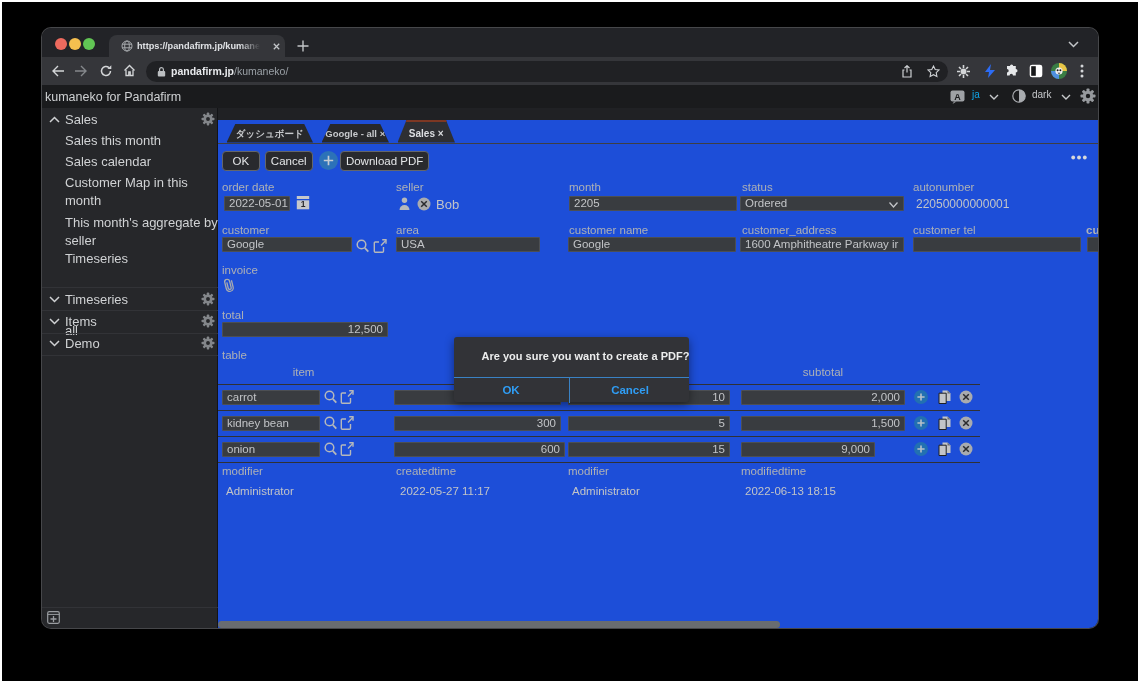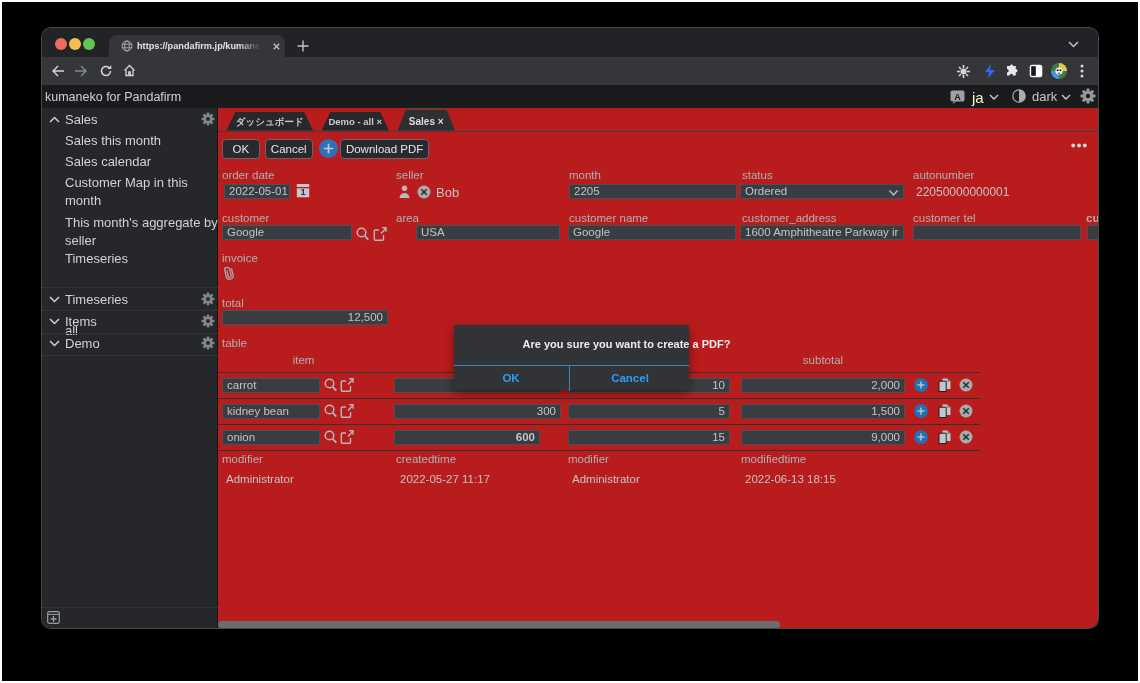--- a/index.html
+++ b/index.html
@@ -10,21 +10,21 @@
   
   #tabbar{position:absolute;left:0;top:0;width:1056px;height:29px;background:#222327;}
   .light{position:absolute;top:10px;width:12px;height:12px;border-radius:50%;}
   #btab{position:absolute;left:67px;top:7px;width:176px;height:22px;background:#35363a;border-radius:8px 8px 0 0;}
   #btab .url{position:absolute;left:28px;top:5px;width:133px;height:13px;font-size:9.2px;font-weight:bold;color:#dfe1e4;white-space:nowrap;overflow:hidden;line-height:13px;}
   #btab .fade{position:absolute;left:131px;top:0;width:31px;height:22px;background:linear-gradient(90deg,rgba(53,54,58,0),#35363a 65%);}
   #toolbar{position:absolute;left:0;top:29px;width:1056px;height:28px;background:#35363a;}
   #omni{position:absolute;left:104px;top:3.5px;width:802px;height:21px;border-radius:10.5px;background:#202124;}
   #apphead{position:absolute;left:0;top:57px;width:1056px;height:23px;background:#1a1b1d;}
   #sidebar{position:absolute;left:0;top:80px;width:175px;height:520px;background:#26272a;border-right:1px solid #131416;}
-  #content{position:absolute;left:176px;top:80px;width:880px;height:520px;background:#b91c1c;overflow:hidden;}
+  #content{position:absolute;left:176px;top:92px;width:880px;height:520px;background:#1d4ed8;overflow:hidden;}
   .sbrow{position:absolute;left:0;width:176px;color:#d0d2d4;font-size:13px;}
   .sbsep{position:absolute;left:0;width:176px;height:1px;background:#323337;}
   .ico{position:absolute;}
   .lbl{position:absolute;color:#aeb1b5;font-size:11.5px;white-space:nowrap;}
   .inp{position:absolute;height:15px;background:#393c40;border:1px solid #4c4f53;border-radius:1px;color:#c2c4c7;font-size:11.5px;line-height:13px;padding:0 4px;white-space:nowrap;overflow:hidden;box-sizing:border-box;}
   .inp.num{text-align:right;}
   .btn{position:absolute;height:20px;background:#292a2e;border:1px solid #64666a;border-radius:4px;color:#e4e6e8;font-size:11.5px;line-height:18px;text-align:center;box-sizing:border-box;}
   .tab{position:absolute;height:19px;background:#27282b;color:#c7c9cc;font-size:9.5px;font-weight:bold;line-height:19px;text-align:center;}
   .val{position:absolute;color:#c2c4c7;font-size:11.5px;white-space:nowrap;}
 </style>
@@ -65,20 +65,34 @@
         <path d="M6 1l5 5-5 5M11 6H0" stroke="#85888c" stroke-width="1.4" fill="none"></path>
       </svg>
     <svg class="ico" style="left:58px;top:8px;" width="12" height="12" viewBox="0 0 12 12">
         <path d="M10.5 6a4.5 4.5 0 1 1-1.55-3.4" stroke="#d4d6d8" stroke-width="1.5" fill="none"></path>
         <path d="M11.3 0.2v3.9H7.4z" fill="#d4d6d8"></path>
       </svg>
     <svg class="ico" style="left:81px;top:7px;" width="13" height="13" viewBox="0 0 13 13">
         <path d="M1.5 6.5L6.5 1.5l5 5" stroke="#d4d6d8" stroke-width="1.4" fill="none"></path>
         <path d="M3 6v5.5h2.8V8h1.4v3.5H10V6" stroke="#d4d6d8" stroke-width="1.3" fill="none"></path>
       </svg>
+    <div id="omni">
+      <svg class="ico" style="left:11px;top:6px;" width="9" height="10" viewBox="0 0 9 10">
+          <rect x="0.8" y="4" width="7.4" height="5.5" rx="1" fill="#bcbfc2"></rect>
+          <path d="M2.6 4V2.6a1.9 1.9 0 0 1 3.8 0V4" stroke="#bcbfc2" stroke-width="1.2" fill="none"></path>
+        </svg>
+      <div class="abs" style="left:25px;top:4.5px;font-size:10.5px;line-height:12px;"><span style="color:#e8eaed;font-weight:bold;">pandafirm.jp</span><span style="color:#9aa0a6;">/kumaneko/</span></div>
+      <svg class="ico" style="left:755px;top:4px;" width="12" height="13" viewBox="0 0 12 13">
+          <path d="M6 0.5v7M3.5 3L6 0.7 8.5 3" stroke="#cdd0d3" stroke-width="1.2" fill="none"></path>
+          <path d="M3.5 5H2v7h8V5H8.5" stroke="#cdd0d3" stroke-width="1.2" fill="none"></path>
+        </svg>
+      <svg class="ico" style="left:781px;top:4px;" width="13" height="13" viewBox="0 0 13 13">
+          <path d="M6.5 1l1.7 3.5 3.8.5-2.8 2.7.7 3.8-3.4-1.8-3.4 1.8.7-3.8L1 5l3.8-.5z" fill="none" stroke="#cdd0d3" stroke-width="1.1"></path>
+        </svg>
+    </div>
     <svg class="ico" style="left:915px;top:8px;" width="13" height="13" viewBox="0 0 13 13">
         <circle cx="6.5" cy="6.5" r="3" fill="#d4d6d8"></circle>
         <g stroke="#d4d6d8" stroke-width="1.6">
           <path d="M6.5 0v3M6.5 10v3M0 6.5h3M10 6.5h3M2 2l2 2M9 9l2 2M11 2L9 4M4 9l-2 2"></path>
         </g>
       </svg>
     <svg class="ico" style="left:943px;top:7px;" width="10" height="14" viewBox="0 0 10 14">
         <path d="M6 0L0 8h4l-1 6 7-8H5z" fill="#2c6cf5"></path>
       </svg>
     <svg class="ico" style="left:963px;top:7px;" width="14" height="14" viewBox="0 0 14 14">
@@ -104,29 +118,29 @@
       </svg>
   </div>
 
   <div id="apphead">
     <div class="abs" style="left:3px;top:4.5px;color:#cfd1d3;font-size:12.5px;">kumaneko for Pandafirm</div>
     <svg class="ico" style="left:908px;top:5px;" width="15" height="14" viewBox="0 0 15 14">
         <rect x="0.5" y="0.5" width="14" height="11" rx="2" fill="#9ea1a5"></rect>
         <text x="7.5" y="9.5" font-size="9" font-weight="bold" fill="#1a1b1d" text-anchor="middle" font-family="Liberation Sans">A</text>
         <path d="M4 11.5L2.5 14l4-2.5z" fill="#9ea1a5"></path>
       </svg>
-    <div class="abs" style="left:930px;top:4px;color:#fef9c3;font-size:15px;">ja</div>
+    <div class="abs" style="left:930px;top:4px;color:#0ea5e9;font-size:10px;">ja</div>
     <svg class="ico" style="left:947px;top:9px;" width="10" height="6" viewBox="0 0 10 6">
         <path d="M1 1l4 4 4-4" stroke="#c6c8cb" stroke-width="1.4" fill="none"></path>
       </svg>
     <svg class="ico" style="left:970px;top:4px;" width="14" height="14" viewBox="0 0 14 14">
         <circle cx="7" cy="7" r="6.2" fill="none" stroke="#a9acb0" stroke-width="1.2"></circle>
         <path d="M7 0.8a6.2 6.2 0 0 1 0 12.4z" fill="#a9acb0"></path>
       </svg>
-    <div class="abs" style="left:990px;top:4px;color:#c6c8cb;font-size:13px;text-align:center;">dark</div>
+    <div class="abs" style="left:990px;top:4px;color:#c6c8cb;font-size:10px;text-align:center;">dark</div>
     <svg class="ico" style="left:1019px;top:9px;" width="10" height="6" viewBox="0 0 10 6">
         <path d="M1 1l4 4 4-4" stroke="#c6c8cb" stroke-width="1.4" fill="none"></path>
       </svg>
     <svg class="ico" style="left:1038px;top:3px;" width="16" height="16" viewBox="0 0 16 16">
         <g fill="#96999d">
           <circle cx="8" cy="8" r="5.2"></circle>
           <rect x="6.5" y="0.5" width="3" height="15" rx="0.8"></rect>
           <rect x="6.5" y="0.5" width="3" height="15" rx="0.8" transform="rotate(45 8 8)"></rect>
           <rect x="6.5" y="0.5" width="3" height="15" rx="0.8" transform="rotate(90 8 8)"></rect>
           <rect x="6.5" y="0.5" width="3" height="15" rx="0.8" transform="rotate(135 8 8)"></rect>
@@ -206,21 +220,21 @@
     <svg class="ico" style="left:5px;top:503px;" width="13" height="13" viewBox="0 0 13 13">
         <rect x="0.7" y="0.7" width="11.6" height="11.6" rx="1.5" fill="none" stroke="#9a9da1" stroke-width="1.2"></rect>
         <path d="M0.7 3.4h11.6" stroke="#9a9da1" stroke-width="1"></path>
         <path d="M6.5 5v6M3.5 8h6" stroke="#9a9da1" stroke-width="1.3"></path>
       </svg>
   </div>
 
   <div id="content">
 
     <div class="tab" style="left:8.5px;top:3.5px;width:86.5px;clip-path:polygon(9px 0,calc(100% - 9px) 0,100% 100%,0 100%);">ダッシュボード</div>
-    <div class="tab" style="left:103.5px;top:3.5px;width:67.5px;clip-path:polygon(9px 0,calc(100% - 9px) 0,100% 100%,0 100%);">Demo - all ×</div>
+    <div class="tab" style="left:103.5px;top:3.5px;width:67.5px;clip-path:polygon(9px 0,calc(100% - 9px) 0,100% 100%,0 100%);">Google - all ×</div>
     <div class="tab" style="left:179.5px;top:0;width:57.5px;height:22.5px;line-height:24px;background:#2e2f33;border-top:2px solid #7d3723;box-sizing:border-box;clip-path:polygon(9px 0,calc(100% - 9px) 0,100% 100%,0 100%);color:#dcdee1;font-size:10px;">Sales ×</div>
     <div class="abs" style="left:0;top:22.5px;width:880px;height:1px;background:#3e3f42;"></div>
 
     <div class="btn" style="left:4px;top:30.5px;width:37.5px;">OK</div>
     <div class="btn" style="left:46.5px;top:30.5px;width:48.5px;">Cancel</div>
     <div class="abs" style="left:101px;top:31px;width:19px;height:19px;border-radius:50%;background:#2c72b8;">
         <svg width="19" height="19" viewBox="0 0 19 19" style="position:absolute;left:0;top:0;">
           <path d="M9.5 4.8v9.4M4.8 9.5h9.4" stroke="#c3ccd3" stroke-width="1.7"></path>
         </svg>
       </div>
@@ -268,21 +282,21 @@
     <div class="inp" style="left:4px;top:117px;width:130px;">Google</div>
     <svg class="ico" style="left:138px;top:119px;" width="13" height="14" viewBox="0 0 13 14">
         <circle cx="5.5" cy="5.5" r="4.3" fill="none" stroke="#b5b8bb" stroke-width="1.5"></circle>
         <path d="M8.8 8.8l3.5 3.8" stroke="#b5b8bb" stroke-width="1.7"></path>
       </svg>
     <svg class="ico" style="left:155px;top:119px;" width="14" height="14" viewBox="0 0 14 14">
         <path d="M10.5 8v4.2a1 1 0 0 1-1 1H2.3a1 1 0 0 1-1-1V4a1 1 0 0 1 1-1H6" fill="none" stroke="#b5b8bb" stroke-width="1.4"></path>
         <path d="M8 6.5L13 1.3" stroke="#b5b8bb" stroke-width="1.4"></path>
         <path d="M9.2 0.8H13v3.9" fill="none" stroke="#b5b8bb" stroke-width="1.4"></path>
       </svg>
-    <div class="inp" style="left:178px;top:117px;width:144px;margin-left:20px;">USA</div>
+    <div class="inp" style="left:178px;top:117px;width:144px;">USA</div>
     <div class="inp" style="left:350px;top:117px;width:168px;">Google</div>
     <div class="inp" style="left:522px;top:117px;width:164px;">1600 Amphitheatre Parkway ir</div>
     <div class="inp" style="left:695px;top:117px;width:168px;"></div>
     <div class="inp" style="left:869px;top:117px;width:20px;"></div>
 
     <div class="lbl" style="left:4px;top:143.5px;">invoice</div>
     <svg class="ico" style="left:5px;top:157.5px;transform:rotate(-14deg);" width="12" height="14" viewBox="0 0 12 14">
         <path d="M9.5 3v7a3.5 3.5 0 0 1-7 0V3.5a2.5 2.5 0 0 1 5 0V10a1.5 1.5 0 0 1-3 0V4" fill="none" stroke="#a9acaf" stroke-width="1.3"></path>
       </svg>
 
@@ -354,23 +368,23 @@
     <div class="inp" style="left:4px;top:321.5px;width:98px;">onion</div>
     <svg class="ico" style="left:106px;top:322px;" width="13" height="14" viewBox="0 0 13 14">
         <circle cx="5.5" cy="5.5" r="4.3" fill="none" stroke="#b5b8bb" stroke-width="1.5"></circle>
         <path d="M8.8 8.8l3.5 3.8" stroke="#b5b8bb" stroke-width="1.7"></path>
       </svg>
     <svg class="ico" style="left:122px;top:322px;" width="14" height="14" viewBox="0 0 14 14">
         <path d="M10.5 8v4.2a1 1 0 0 1-1 1H2.3a1 1 0 0 1-1-1V4a1 1 0 0 1 1-1H6" fill="none" stroke="#b5b8bb" stroke-width="1.4"></path>
         <path d="M8 6.5L13 1.3" stroke="#b5b8bb" stroke-width="1.4"></path>
         <path d="M9.2 0.8H13v3.9" fill="none" stroke="#b5b8bb" stroke-width="1.4"></path>
       </svg>
-    <div class="inp num" style="left:176px;top:321.5px;width:146px;font-weight:bold;">600</div>
+    <div class="inp num" style="left:176px;top:321.5px;width:171px;">600</div>
     <div class="inp num" style="left:350px;top:321.5px;width:162px;">15</div>
-    <div class="inp num" style="left:523px;top:321.5px;width:164px;">9,000</div>
+    <div class="inp num" style="left:523px;top:321.5px;width:134px;">9,000</div>
     <div class="abs" style="left:696px;top:322px;width:14px;height:14px;border-radius:50%;background:#2270b2;">
         <svg width="14" height="14" viewBox="0 0 14 14" style="position:absolute;left:0;top:0;">
           <path d="M7 3.4v7.2M3.4 7h7.2" stroke="#b6c0c8" stroke-width="1.6"></path>
         </svg>
       </div>
     <svg class="ico" style="left:720px;top:322px;" width="13" height="14" viewBox="0 0 13 14">
         <path d="M4.5 0.5h5l3 3v7.5h-8z" fill="#c3c5c8"></path>
         <path d="M9.5 0.5v3h3z" fill="#6e7073"></path>
         <path d="M1 3.2h7.2v10.3H1z" fill="#c3c5c8" stroke="#1f2023" stroke-width="1"></path>
       </svg>
@@ -382,21 +396,21 @@
     <div class="lbl" style="left:4px;top:345px;">modifier</div>
     <div class="lbl" style="left:178px;top:345px;">createdtime</div>
     <div class="lbl" style="left:350px;top:345px;">modifier</div>
     <div class="lbl" style="left:523px;top:345px;">modifiedtime</div>
     <div class="val" style="left:8px;top:365px;">Administrator</div>
     <div class="val" style="left:182px;top:365px;">2022-05-27 11:17</div>
     <div class="val" style="left:354px;top:365px;">Administrator</div>
     <div class="val" style="left:527px;top:365px;">2022-06-13 18:15</div>
 
     <div class="abs" style="left:236px;top:216.5px;width:235px;height:65px;background:#323337;border-radius:3px;box-shadow:0 3px 10px rgba(0,0,0,0.45);z-index:10;">
-      <div class="abs" style="left:0;top:13px;width:263px;text-align:center;color:#eceded;font-size:11px;font-weight:bold;white-space:nowrap;margin-left:41px;">Are you sure you want to create a PDF?</div>
+      <div class="abs" style="left:0;top:13px;width:263px;text-align:center;color:#eceded;font-size:11px;font-weight:bold;white-space:nowrap;">Are you sure you want to create a PDF?</div>
       <div class="abs" style="left:0;top:40px;width:235px;height:1.5px;background:#3a82c4;"></div>
       <div class="abs" style="left:114.5px;top:41.5px;width:1.5px;height:24.5px;background:#3a82c4;"></div>
       <div class="abs" style="left:0;top:47px;width:114px;text-align:center;color:#2f9df4;font-size:11.5px;font-weight:bold;">OK</div>
       <div class="abs" style="left:117px;top:47px;width:118px;text-align:center;color:#2f9df4;font-size:11.5px;font-weight:bold;">Cancel</div>
     </div>
   </div>
 
   <div class="abs" style="left:176px;top:593px;width:562px;height:7px;border-radius:3.5px;background:#696c70;"></div>
 </div>
 

